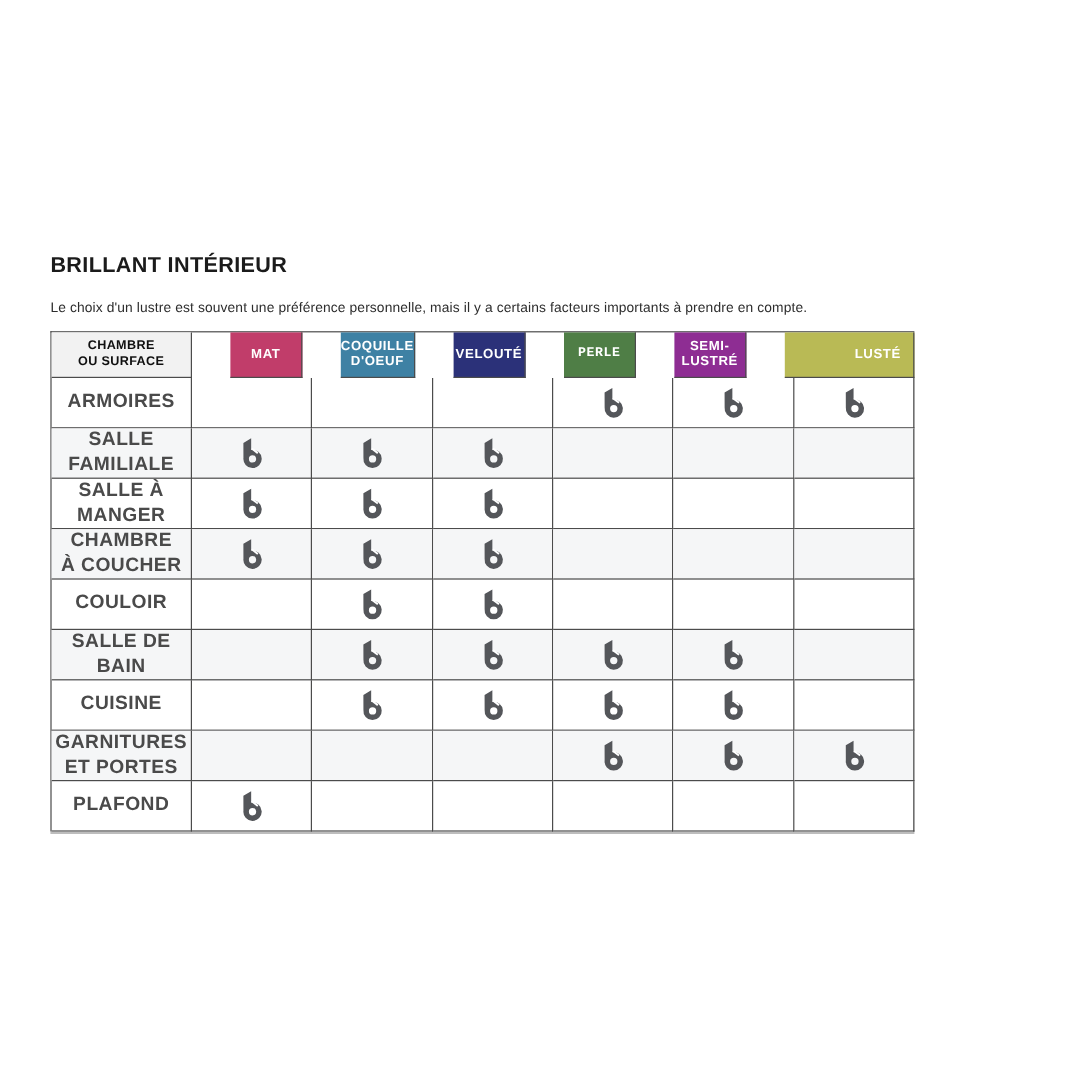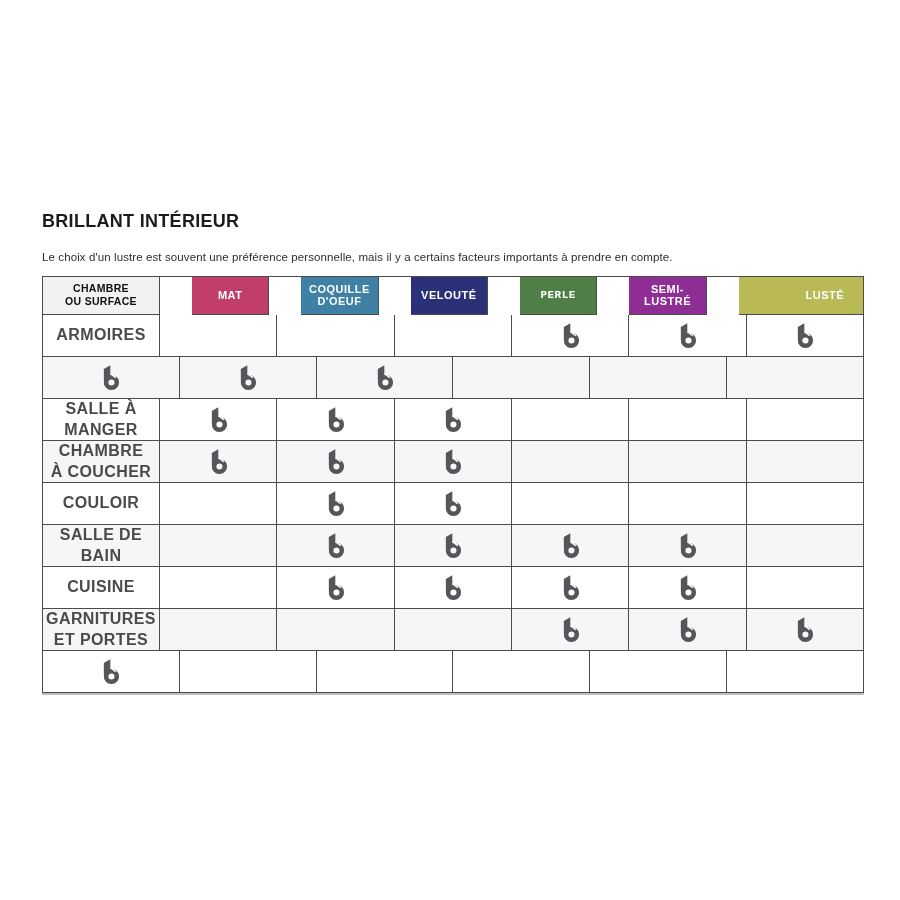--- a/index.html
+++ b/index.html
@@ -28,21 +28,21 @@
     font-size: 11.5px;
     color: #2d2d2d;
     margin-top: 19px;
     margin-bottom: 13px;
     letter-spacing: 0.1px;
   }
   .sheen-table {
     border-top: 1px solid #4b4b4b;
     border-left: 1px solid #4b4b4b;
     box-shadow: 0 2px 0 #bdbdbd;
-    width: 822px;
+    width: 720px;
     box-sizing: border-box;
   }
   .trow { display: flex; }
   .cell {
     box-sizing: border-box;
     border-right: 1px solid #4b4b4b;
     border-bottom: 1px solid #4b4b4b;
     display: flex;
     align-items: center;
     justify-content: center;
@@ -111,20 +111,21 @@
              M8.8 19.2 a3.2 3.2 0 1 0 6.4 0 a3.2 3.2 0 1 0 -6.4 0 Z"></path>
     <line x1="11.3" y1="10.1" x2="16.6" y2="14.1" stroke="#ffffff" stroke-width="1.7"></line>
   </svg></div>
           <div class="cell data-col"><svg class="mark-icon" width="21" height="27" viewBox="0 0 22 28" aria-hidden="true" style="color: rgb(84, 86, 90);">
     <path fill="currentColor" fill-rule="evenodd" d="M4 5.2 L10.8 1.2 L10.8 11.29 A8 8 0 1 1 4.05 18.31 Z
              M8.8 19.2 a3.2 3.2 0 1 0 6.4 0 a3.2 3.2 0 1 0 -6.4 0 Z"></path>
     <line x1="11.3" y1="10.1" x2="16.6" y2="14.1" stroke="#ffffff" stroke-width="1.7"></line>
   </svg></div>
         </div>
         <div class="trow">
+          <div class="cell label-col rlabel">SALLE FAMILIALE</div>
           <div class="cell data-col"><svg class="mark-icon" width="21" height="27" viewBox="0 0 22 28" aria-hidden="true" style="color: rgb(84, 86, 90);">
     <path fill="currentColor" fill-rule="evenodd" d="M4 5.2 L10.8 1.2 L10.8 11.29 A8 8 0 1 1 4.05 18.31 Z
              M8.8 19.2 a3.2 3.2 0 1 0 6.4 0 a3.2 3.2 0 1 0 -6.4 0 Z"></path>
     <line x1="11.3" y1="10.1" x2="16.6" y2="14.1" stroke="#ffffff" stroke-width="1.7"></line>
   </svg></div>
           <div class="cell data-col"><svg class="mark-icon" width="21" height="27" viewBox="0 0 22 28" aria-hidden="true" style="color: rgb(84, 86, 90);">
     <path fill="currentColor" fill-rule="evenodd" d="M4 5.2 L10.8 1.2 L10.8 11.29 A8 8 0 1 1 4.05 18.31 Z
              M8.8 19.2 a3.2 3.2 0 1 0 6.4 0 a3.2 3.2 0 1 0 -6.4 0 Z"></path>
     <line x1="11.3" y1="10.1" x2="16.6" y2="14.1" stroke="#ffffff" stroke-width="1.7"></line>
   </svg></div>
@@ -263,20 +264,21 @@
              M8.8 19.2 a3.2 3.2 0 1 0 6.4 0 a3.2 3.2 0 1 0 -6.4 0 Z"></path>
     <line x1="11.3" y1="10.1" x2="16.6" y2="14.1" stroke="#ffffff" stroke-width="1.7"></line>
   </svg></div>
           <div class="cell data-col"><svg class="mark-icon" width="21" height="27" viewBox="0 0 22 28" aria-hidden="true" style="color: rgb(84, 86, 90);">
     <path fill="currentColor" fill-rule="evenodd" d="M4 5.2 L10.8 1.2 L10.8 11.29 A8 8 0 1 1 4.05 18.31 Z
              M8.8 19.2 a3.2 3.2 0 1 0 6.4 0 a3.2 3.2 0 1 0 -6.4 0 Z"></path>
     <line x1="11.3" y1="10.1" x2="16.6" y2="14.1" stroke="#ffffff" stroke-width="1.7"></line>
   </svg></div>
         </div>
         <div class="trow">
+          <div class="cell label-col rlabel">PLAFOND</div>
           <div class="cell data-col"><svg class="mark-icon" width="21" height="27" viewBox="0 0 22 28" aria-hidden="true" style="color: rgb(84, 86, 90);">
     <path fill="currentColor" fill-rule="evenodd" d="M4 5.2 L10.8 1.2 L10.8 11.29 A8 8 0 1 1 4.05 18.31 Z
              M8.8 19.2 a3.2 3.2 0 1 0 6.4 0 a3.2 3.2 0 1 0 -6.4 0 Z"></path>
     <line x1="11.3" y1="10.1" x2="16.6" y2="14.1" stroke="#ffffff" stroke-width="1.7"></line>
   </svg></div>
           <div class="cell data-col"></div>
           <div class="cell data-col"></div>
           <div class="cell data-col"></div>
           <div class="cell data-col"></div>
           <div class="cell data-col"></div>

